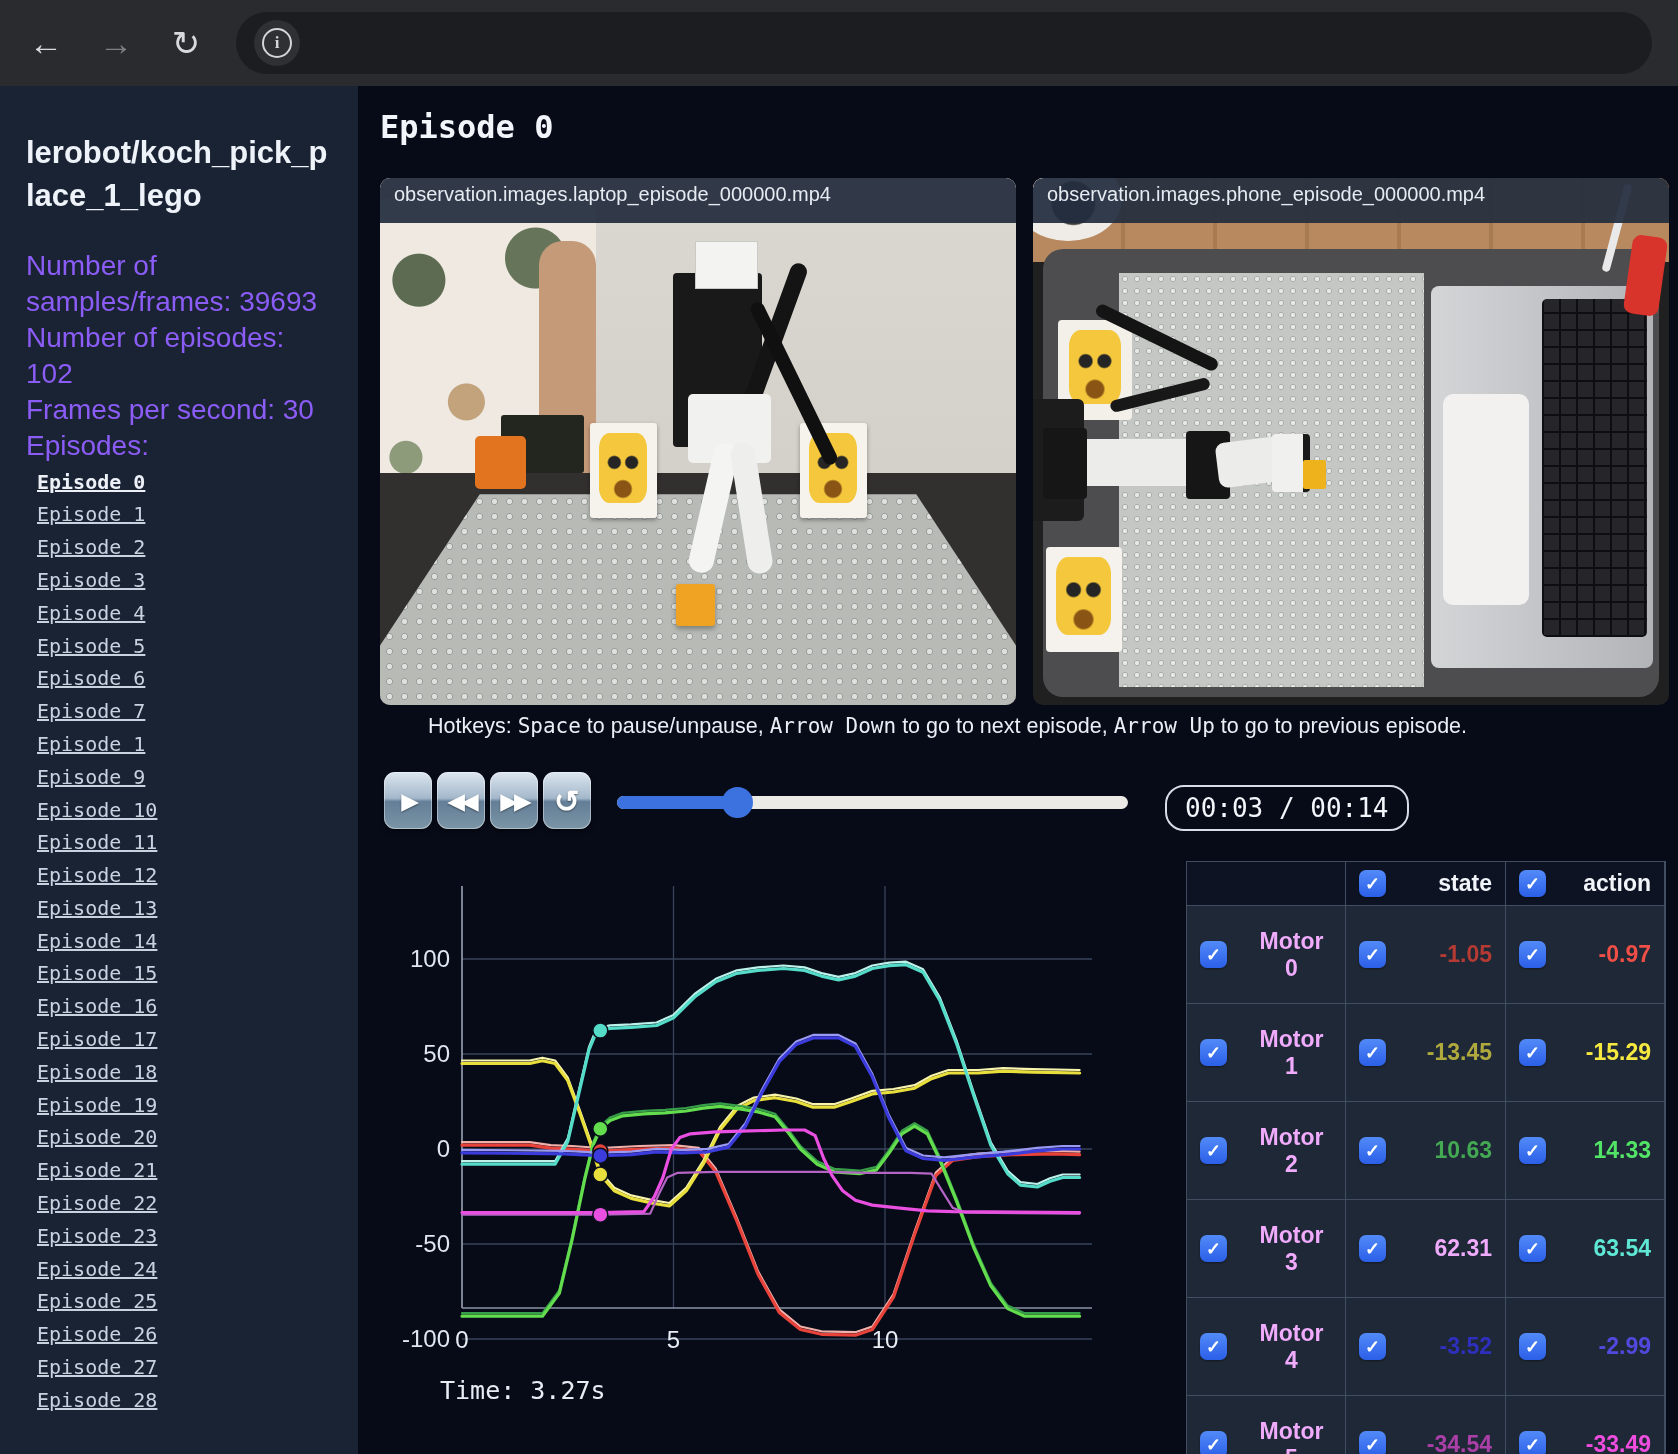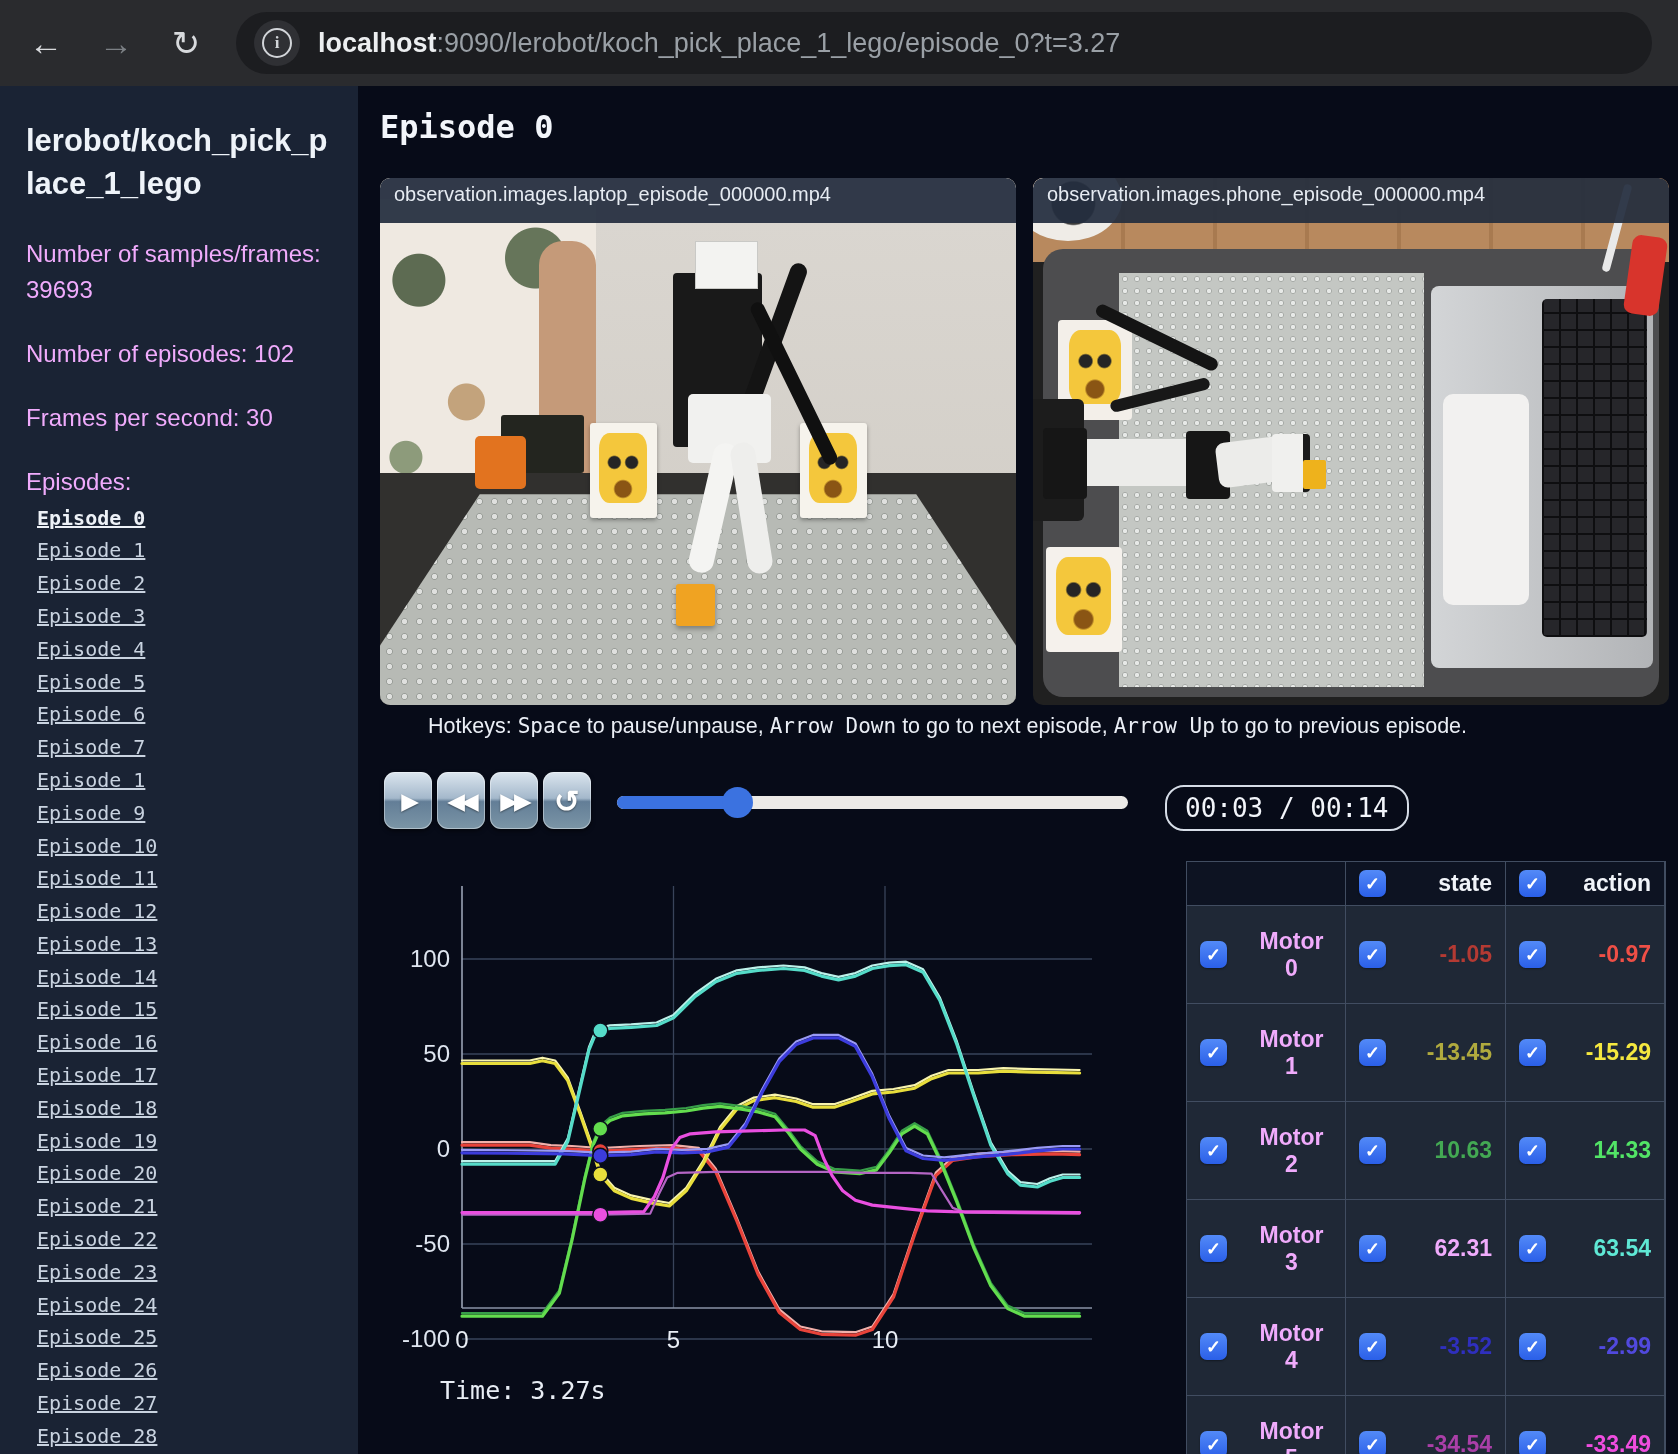--- a/index.html
+++ b/index.html
@@ -18,24 +18,24 @@
     align-items:center;justify-content:center;flex:none;}
   .info-circle{width:26px;height:26px;border:2.5px solid #d2d5d9;border-radius:50%;
     display:flex;align-items:center;justify-content:center;color:#d2d5d9;
     font:bold 17px "Liberation Serif",serif;}
   .url{font-size:27px;white-space:nowrap;overflow:hidden;}
   .url b{color:#eceef0;font-weight:bold;}
   .url .rest{color:#9aa0a6;}
 
   
   #sidebar{position:absolute;left:0;top:86px;width:358px;height:1368px;background:#1a2334;
-    box-sizing:border-box;padding:34px 26px;overflow:hidden;}
+    box-sizing:border-box;padding:46px 26px;overflow:hidden;}
   .sb-title{font-size:31px;font-weight:bold;line-height:1.38;color:#eef3f9;
     word-break:break-all;margin-bottom:30px;}
-  .sb-stat{font-size:24px;line-height:36px;color:#f0abfc;margin-top:28px;}
+  .sb-stat{font-size:28px;line-height:36px;color:#8b5cf6;}
   #episode-list{margin-top:2px;}
   .ep-link{display:block;font-family:"DejaVu Sans Mono",monospace;font-size:20px;
     line-height:32.8px;color:#c9d3e0;text-decoration:underline;padding-left:11px;cursor:pointer;}
   .ep-link.active{font-weight:bold;color:#edf1f7;}
   #sb-thumb{position:absolute;left:360px;top:845px;width:15px;height:126px;
     background:#48536a;border-radius:8px;}
 
   
   #main{position:absolute;left:358px;top:86px;width:1320px;height:1368px;background:#070b18;}
   #heading{position:absolute;left:22px;top:22px;font-family:"DejaVu Sans Mono",monospace;
@@ -155,21 +155,20 @@
 <body>
 
 <div id="browser-bar">
   <span class="nav-ic">←</span>
   <span class="nav-ic disabled">→</span>
   <span class="nav-ic">↻</span>
   <div class="omnibox">
     <span class="info-wrap">
       <span class="info-circle">i</span>
     </span>
-    <span class="url"><b>localhost</b><span class="rest">:9090/lerobot/koch_pick_place_1_lego/episode_0?t=3.27</span></span>
   </div>
 </div>
 
 <div id="sidebar">
   <div class="sb-title">lerobot/koch_pick_place_1_lego</div>
   <div id="sb-stats">
       <div class="sb-stat">Number of samples/frames: 39693</div>
       <div class="sb-stat">Number of episodes: 102</div>
       <div class="sb-stat">Frames per second: 30</div>
     </div>

